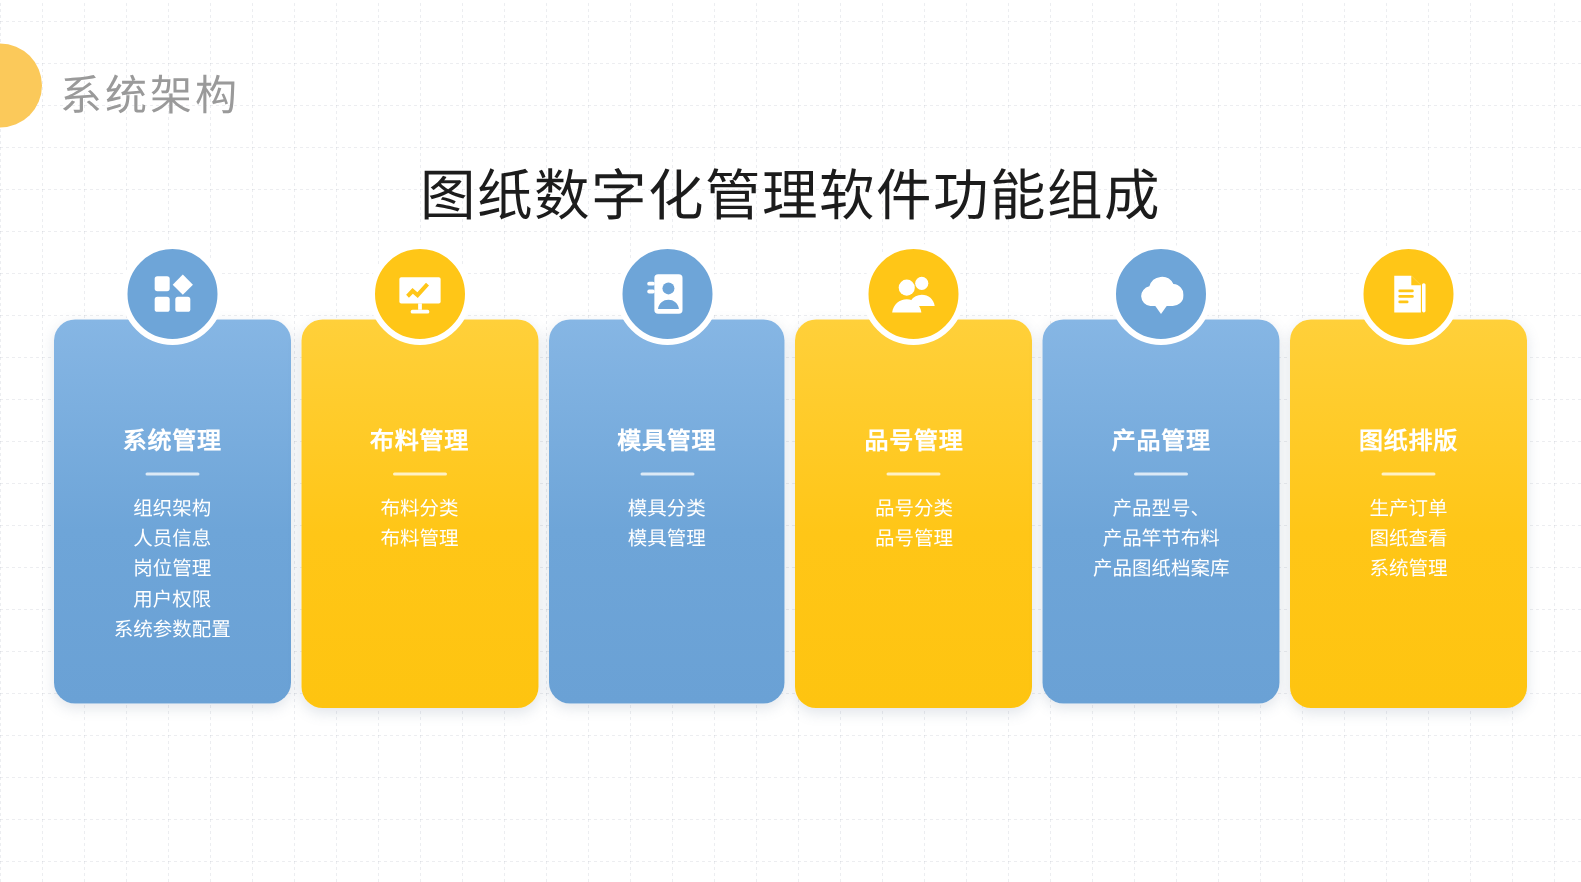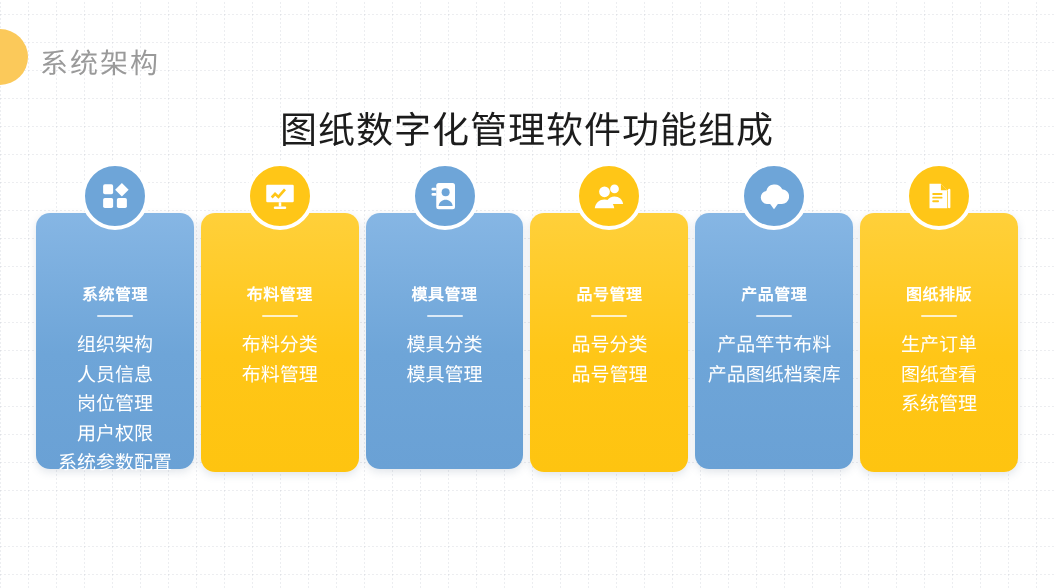--- a/index.html
+++ b/index.html
@@ -83,21 +83,21 @@
 
   .card-title{
     font-size:16px;font-weight:700;color:#ffffff;
     letter-spacing:.5px;line-height:1.2;
   }
   .card-rule{
     width:36px;height:2px;background:rgba(255,255,255,.75);
     margin:11px auto 13px;border-radius:1px;
   }
   .card-items{
-    font-size:19px;line-height:1.55;color:#ffffff;
+    font-size:13px;line-height:1.55;color:#ffffff;
     font-family:"DejaVu Serif","Liberation Serif",serif;
     padding:0 6px;
   }
   .card-items div{white-space:nowrap;}
 </style>
 </head>
 <body>
 
 <div id="grid-bg"></div>
 
@@ -179,20 +179,21 @@
     <div class="card blue">
       <div class="icon-badge">
         <svg viewBox="0 0 24 24">
           <path d="M6.3 18.4A5.3 5.3 0 0 1 5.8 7.9 6.9 6.9 0 0 1 18.6 6.6a4.9 4.9 0 0 1-.8 11.8z"></path>
           <path d="M12 22.6l-3.7-5.1h7.4z"></path>
         </svg>
       </div>
       <div class="card-title">产品管理</div>
       <div class="card-rule"></div>
       <div class="card-items">
+        <div>产品型号、</div>
         <div>产品竿节布料</div>
         <div>产品图纸档案库</div>
       </div>
     </div>
     <div class="card yellow">
       <div class="icon-badge">
         <svg viewBox="0 0 24 24">
           <path d="M4.4 2.2h9.1l5.1 5.1v14.5H4.4z" fill="#fff"></path>
           <path d="M13.5 2.2l5.1 5.1h-5.1z" fill="#ffc617"></path>
           <rect x="6.6" y="9.6" width="8.2" height="1.5" rx=".7" fill="#ffc617"></rect>

